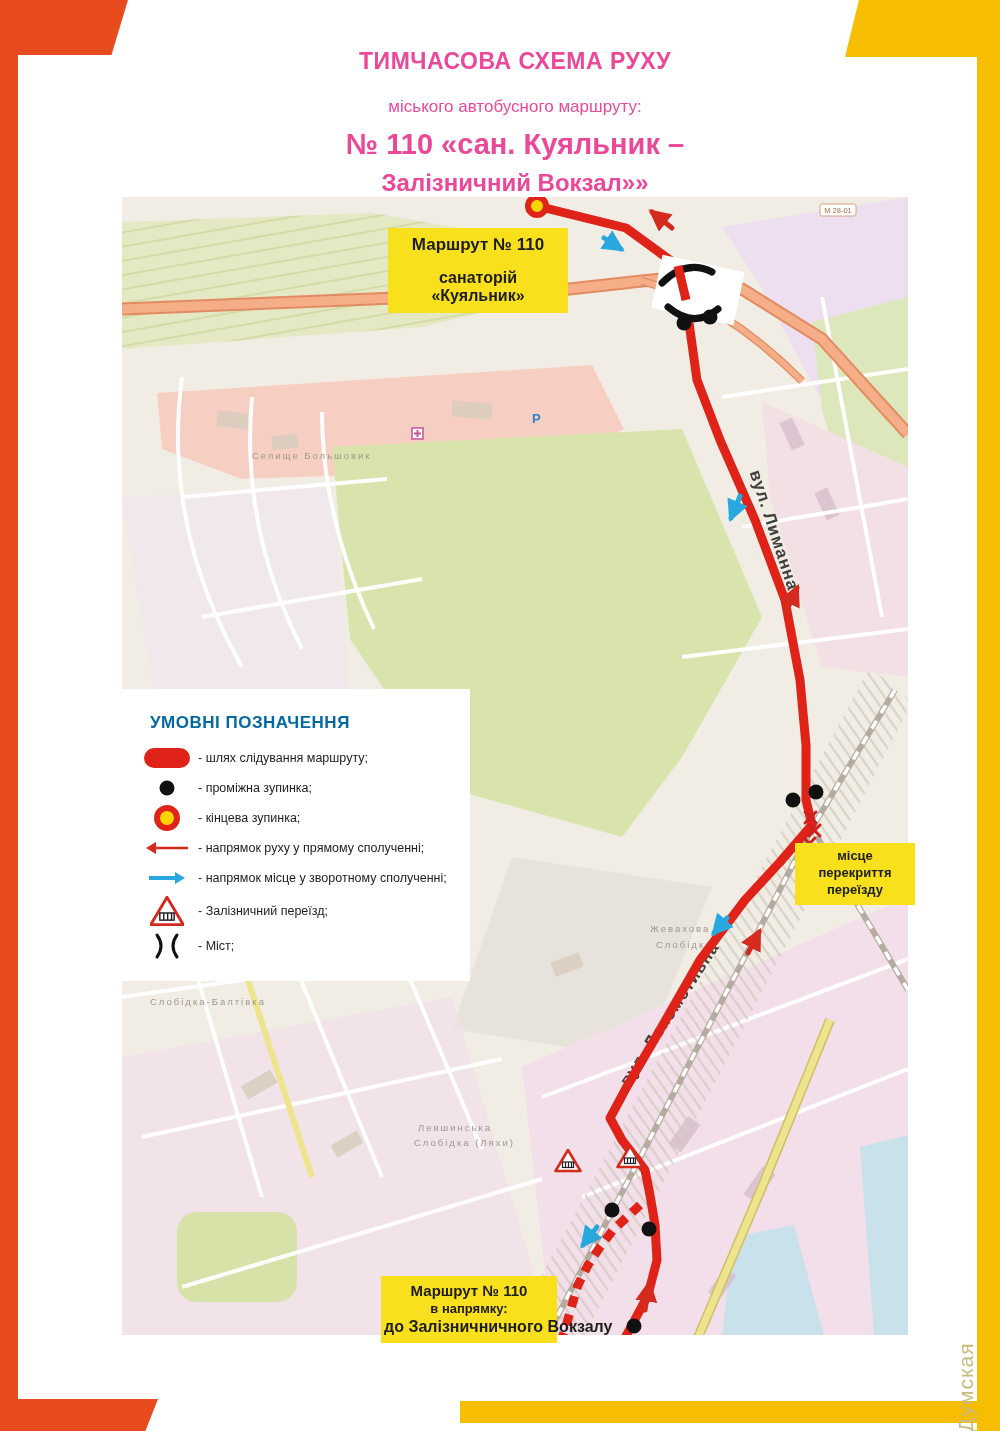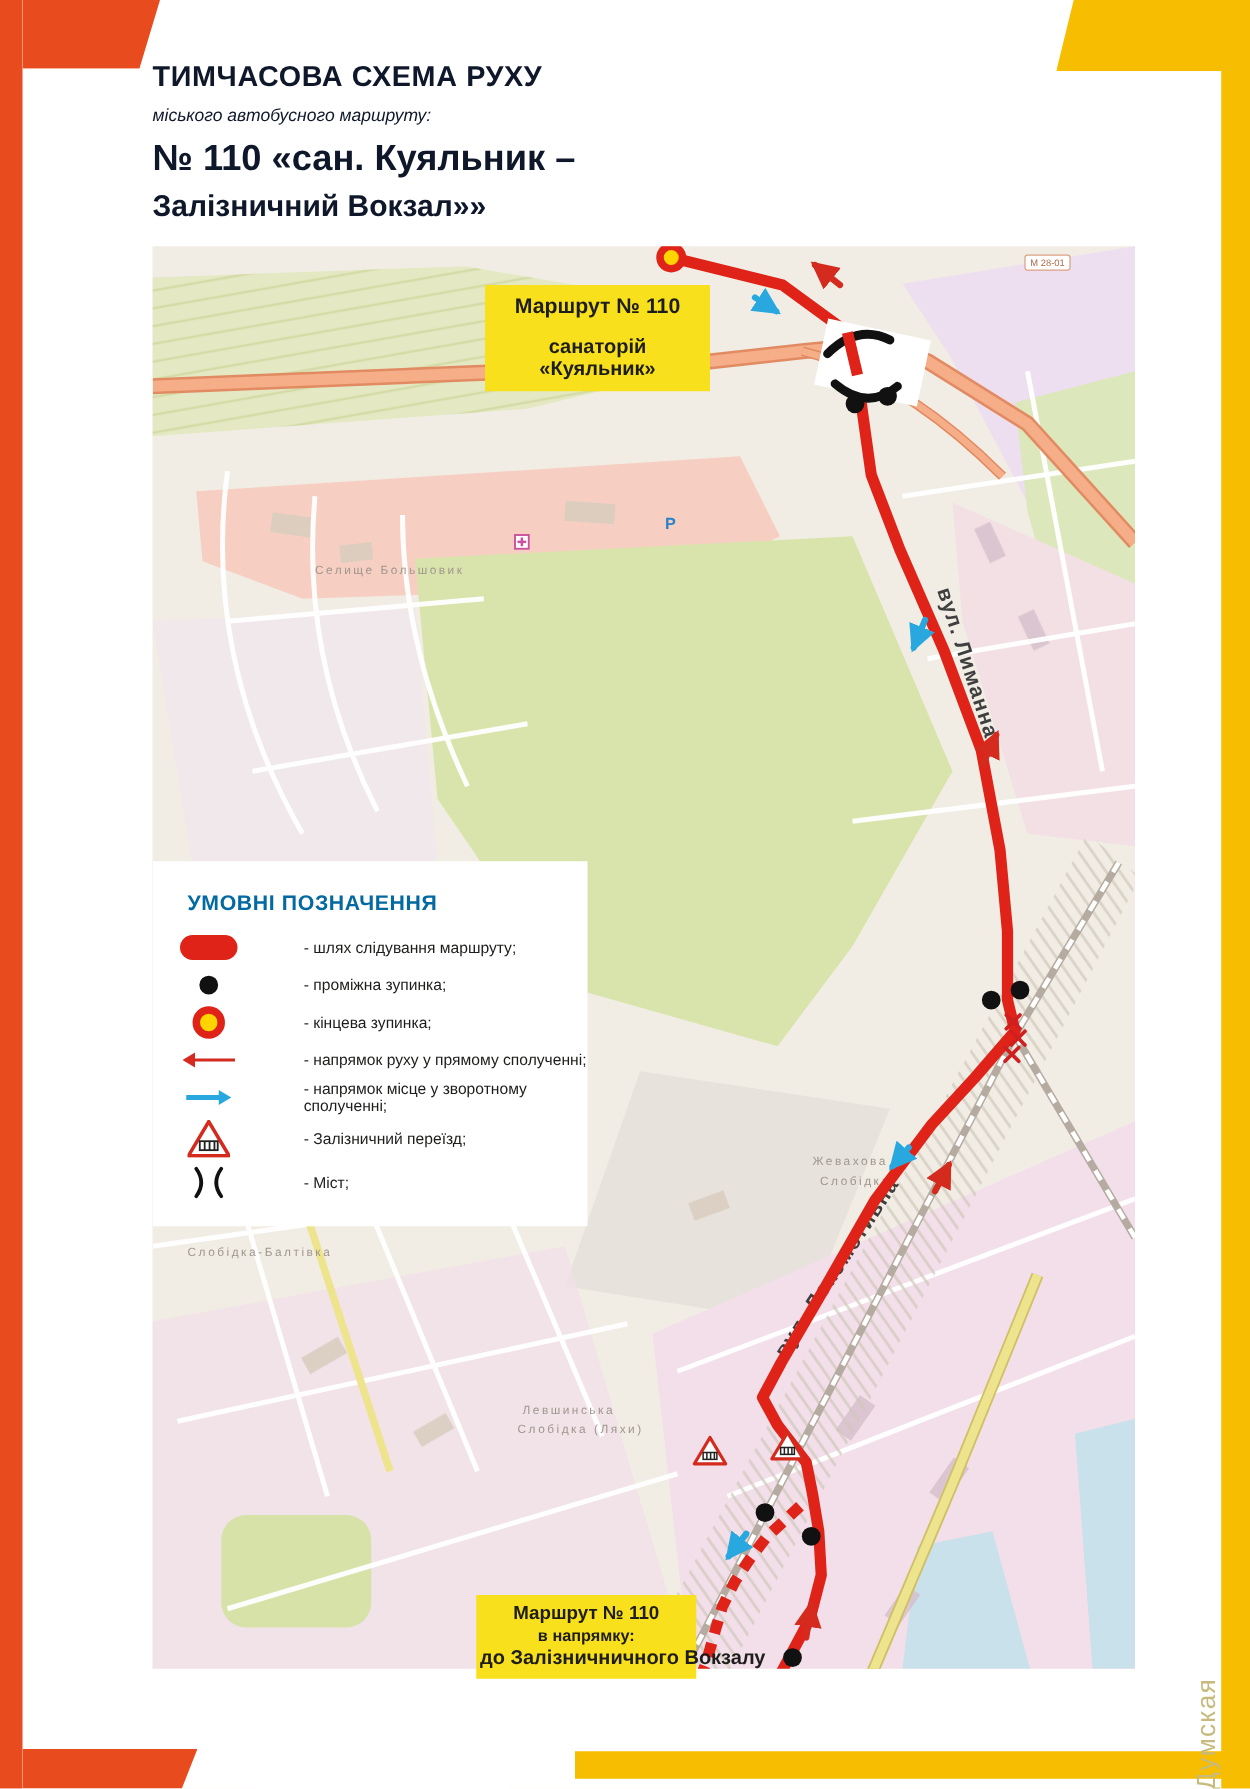--- a/index.html
+++ b/index.html
@@ -9,23 +9,23 @@
   
   .deco{position:absolute;}
   #left-bar{left:0;top:0;width:18px;height:1431px;background:var(--orange);}
   #tl-lug{left:18px;top:0;width:110px;height:55px;background:var(--orange);clip-path:polygon(0 0,100% 0,85% 100%,0 100%);}
   #bl-lug{left:18px;top:1399px;width:140px;height:32px;background:var(--orange);clip-path:polygon(0 0,100% 0,91% 100%,0 100%);}
   #tr-lug{left:845px;top:0;width:155px;height:57px;background:var(--yellow);clip-path:polygon(9% 0,100% 0,100% 100%,0 100%);}
   #right-bar{left:977px;top:0;width:23px;height:1431px;background:var(--yellow);}
   #bottom-bar{left:460px;top:1401px;width:540px;height:22px;background:var(--yellow);}
 
   
-  #title{position:absolute;left:122px;top:48px;width:786px;text-align:left;color:#0f172a;}
+  #title{position:absolute;left:122px;top:48px;width:786px;text-align:center;color:#ec4899;}
   #title .t1{display:block;font-size:23px;font-weight:700;letter-spacing:.5px;}
-  #title .t2{display:block;font-size:14px;font-weight:400;margin-top:9px;font-style:italic;}
+  #title .t2{display:block;font-size:17px;font-weight:400;margin-top:22px;}
   #title .t3{display:block;font-size:29px;font-weight:700;margin-top:11px;}
   #title .t4{display:block;font-size:24px;font-weight:700;margin-top:8px;}
 
   
   #map{position:absolute;left:122px;top:197px;width:786px;height:1138px;background:#f1ede4;}
   #map svg{display:block;}
 
   
   .ylabel{position:absolute;background:var(--label-yellow);color:#1d1d1b;text-align:center;font-weight:700;box-sizing:border-box;}
   #label-terminal{left:388px;top:228px;width:180px;padding:7px 6px 8px;}
@@ -34,21 +34,21 @@
   #label-crossing{left:795px;top:843px;width:120px;padding:5px 4px 6px;}
   #label-crossing span{display:block;font-size:13px;line-height:1.3;}
   #label-destination{left:381px;top:1276px;width:176px;padding:6px 3px 7px;}
   #label-destination .l1{display:block;font-size:15px;}
   #label-destination .l2{display:block;font-size:13px;margin-top:2px;}
   #label-destination .l3{display:block;font-size:16px;margin-top:2px;white-space:nowrap;}
 
   
   #legend{position:absolute;left:122px;top:689px;width:348px;height:292px;background:#fff;}
   #legend h3{margin:24px 0 10px 28px;font-size:17px;font-weight:700;color:#0369a1;letter-spacing:.5px;}
-  .leg-row{display:flex;align-items:center;margin:0 0 0 14px;height:30px;gap:45px;}
+  .leg-row{display:flex;align-items:center;margin:0 0 0 14px;height:30px;}
   .leg-icon{width:62px;display:flex;justify-content:center;align-items:center;flex:0 0 62px;}
   .leg-label{font-size:12.5px;color:#1d1d1b;}
 
   
   #watermark{position:absolute;left:954px;top:1272px;height:160px;writing-mode:vertical-rl;transform:rotate(180deg);font-size:21px;color:#c6ba7c;letter-spacing:1px;}
 </style>
 </head>
 <body>
 
 <div id="poster">
@@ -237,20 +237,24 @@
 
       <use href="#rrsign" x="433" y="952"></use>
       <use href="#rrsign" x="495" y="948"></use>
     </svg>
   </div>
 
   <div class="ylabel" id="label-terminal">
     <span class="l1">Маршрут № 110</span>
     <span class="l2">санаторій «Куяльник»</span>
   </div>
+  <div class="ylabel" id="label-crossing">
+    <span>місце перекриття</span>
+    <span>переїзду</span>
+  </div>
   <div class="ylabel" id="label-destination">
     <span class="l1">Маршрут № 110</span>
     <span class="l2">в напрямку:</span>
     <span class="l3">до Залізничничного Вокзалу</span>
   </div>
 
   <div id="legend">
     <h3>УМОВНІ ПОЗНАЧЕННЯ</h3>
 
     <div class="leg-row">

